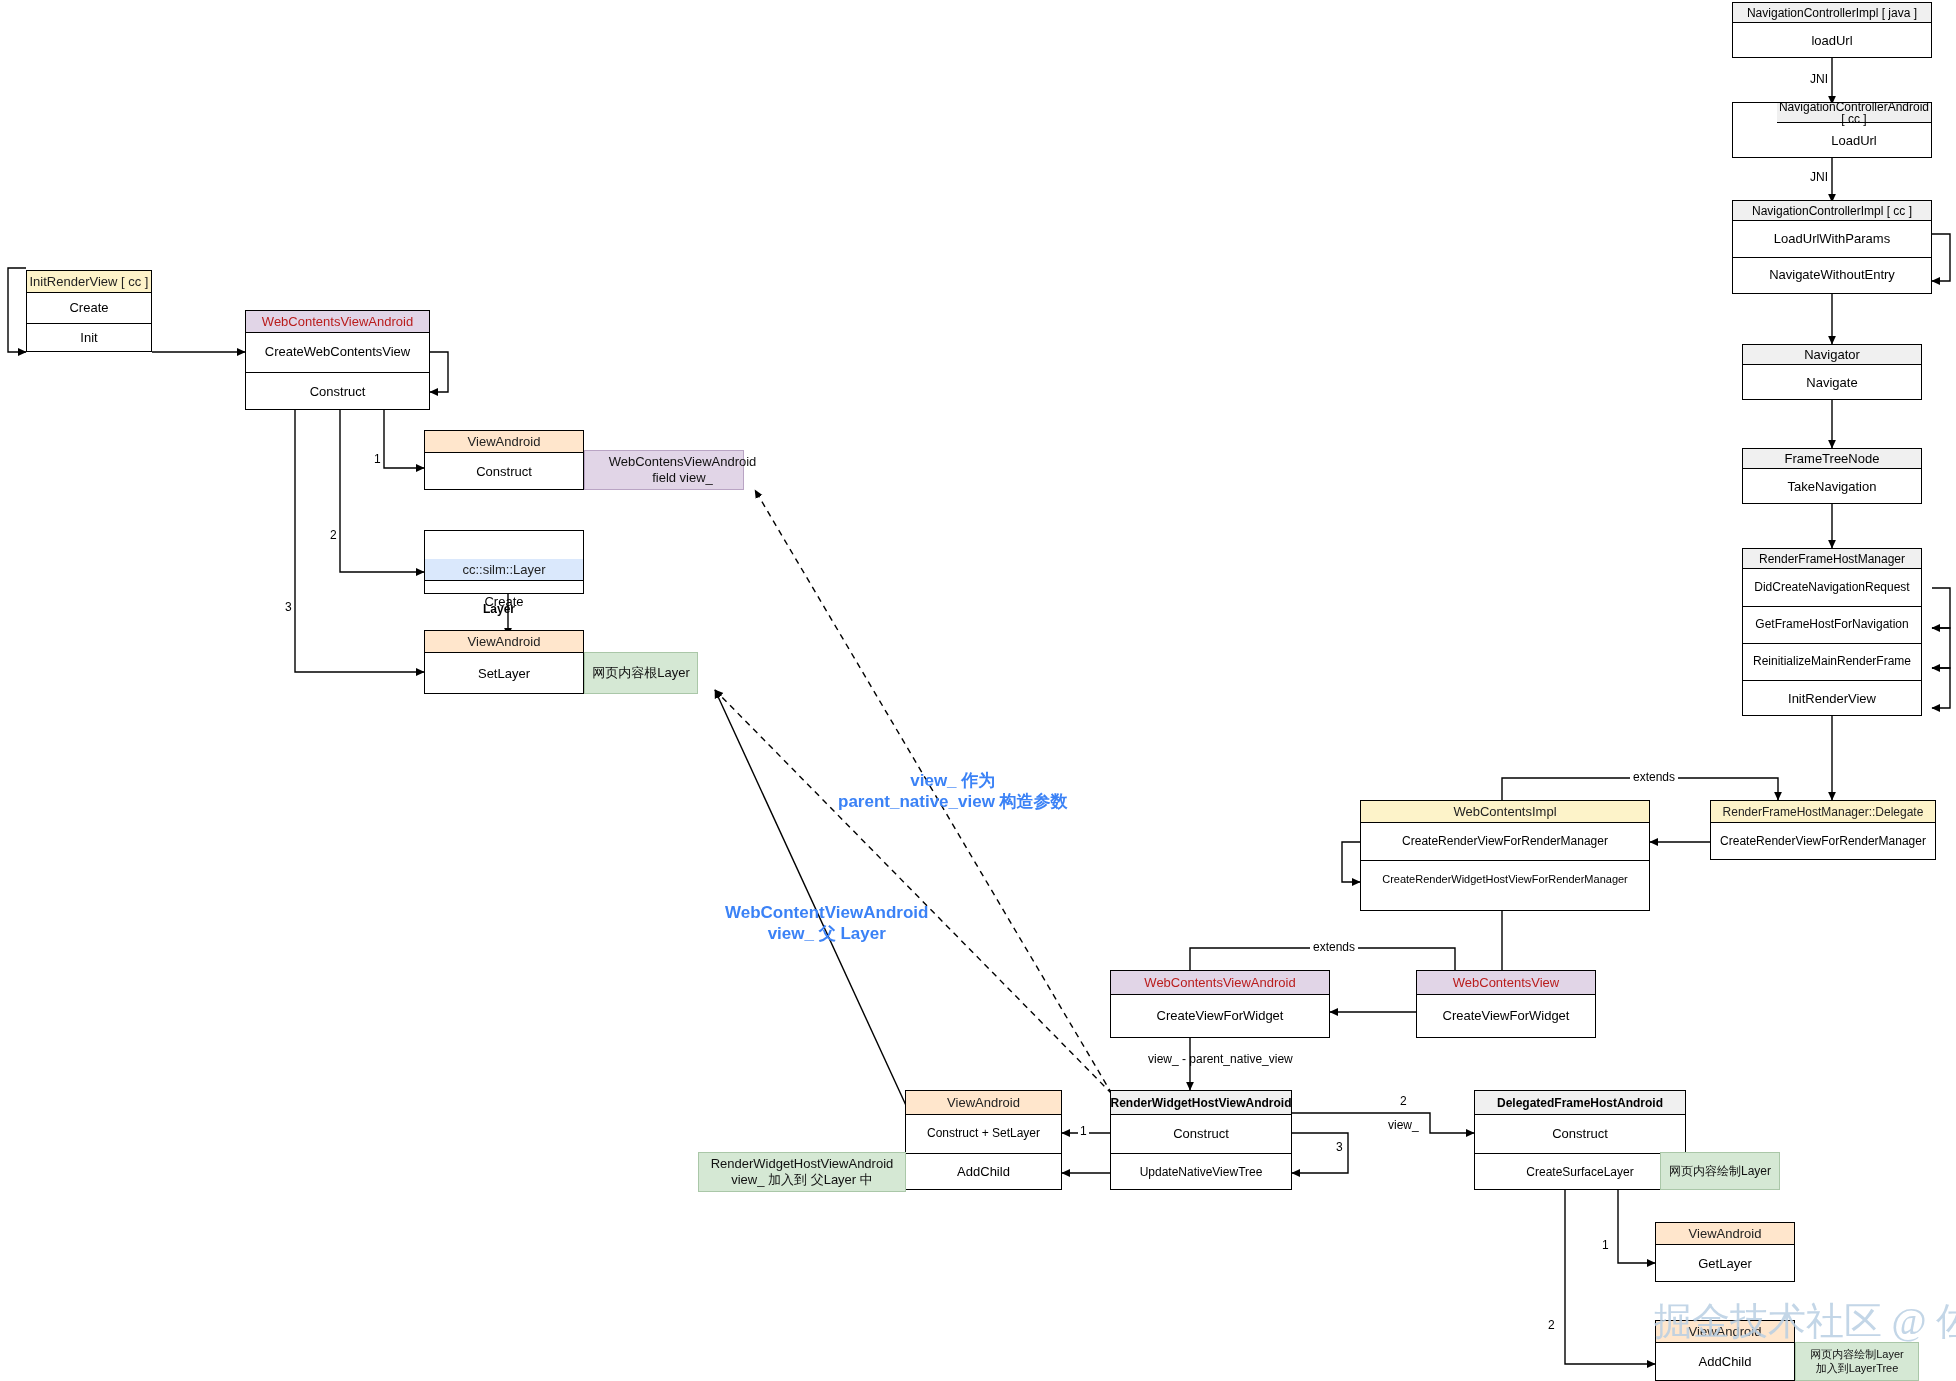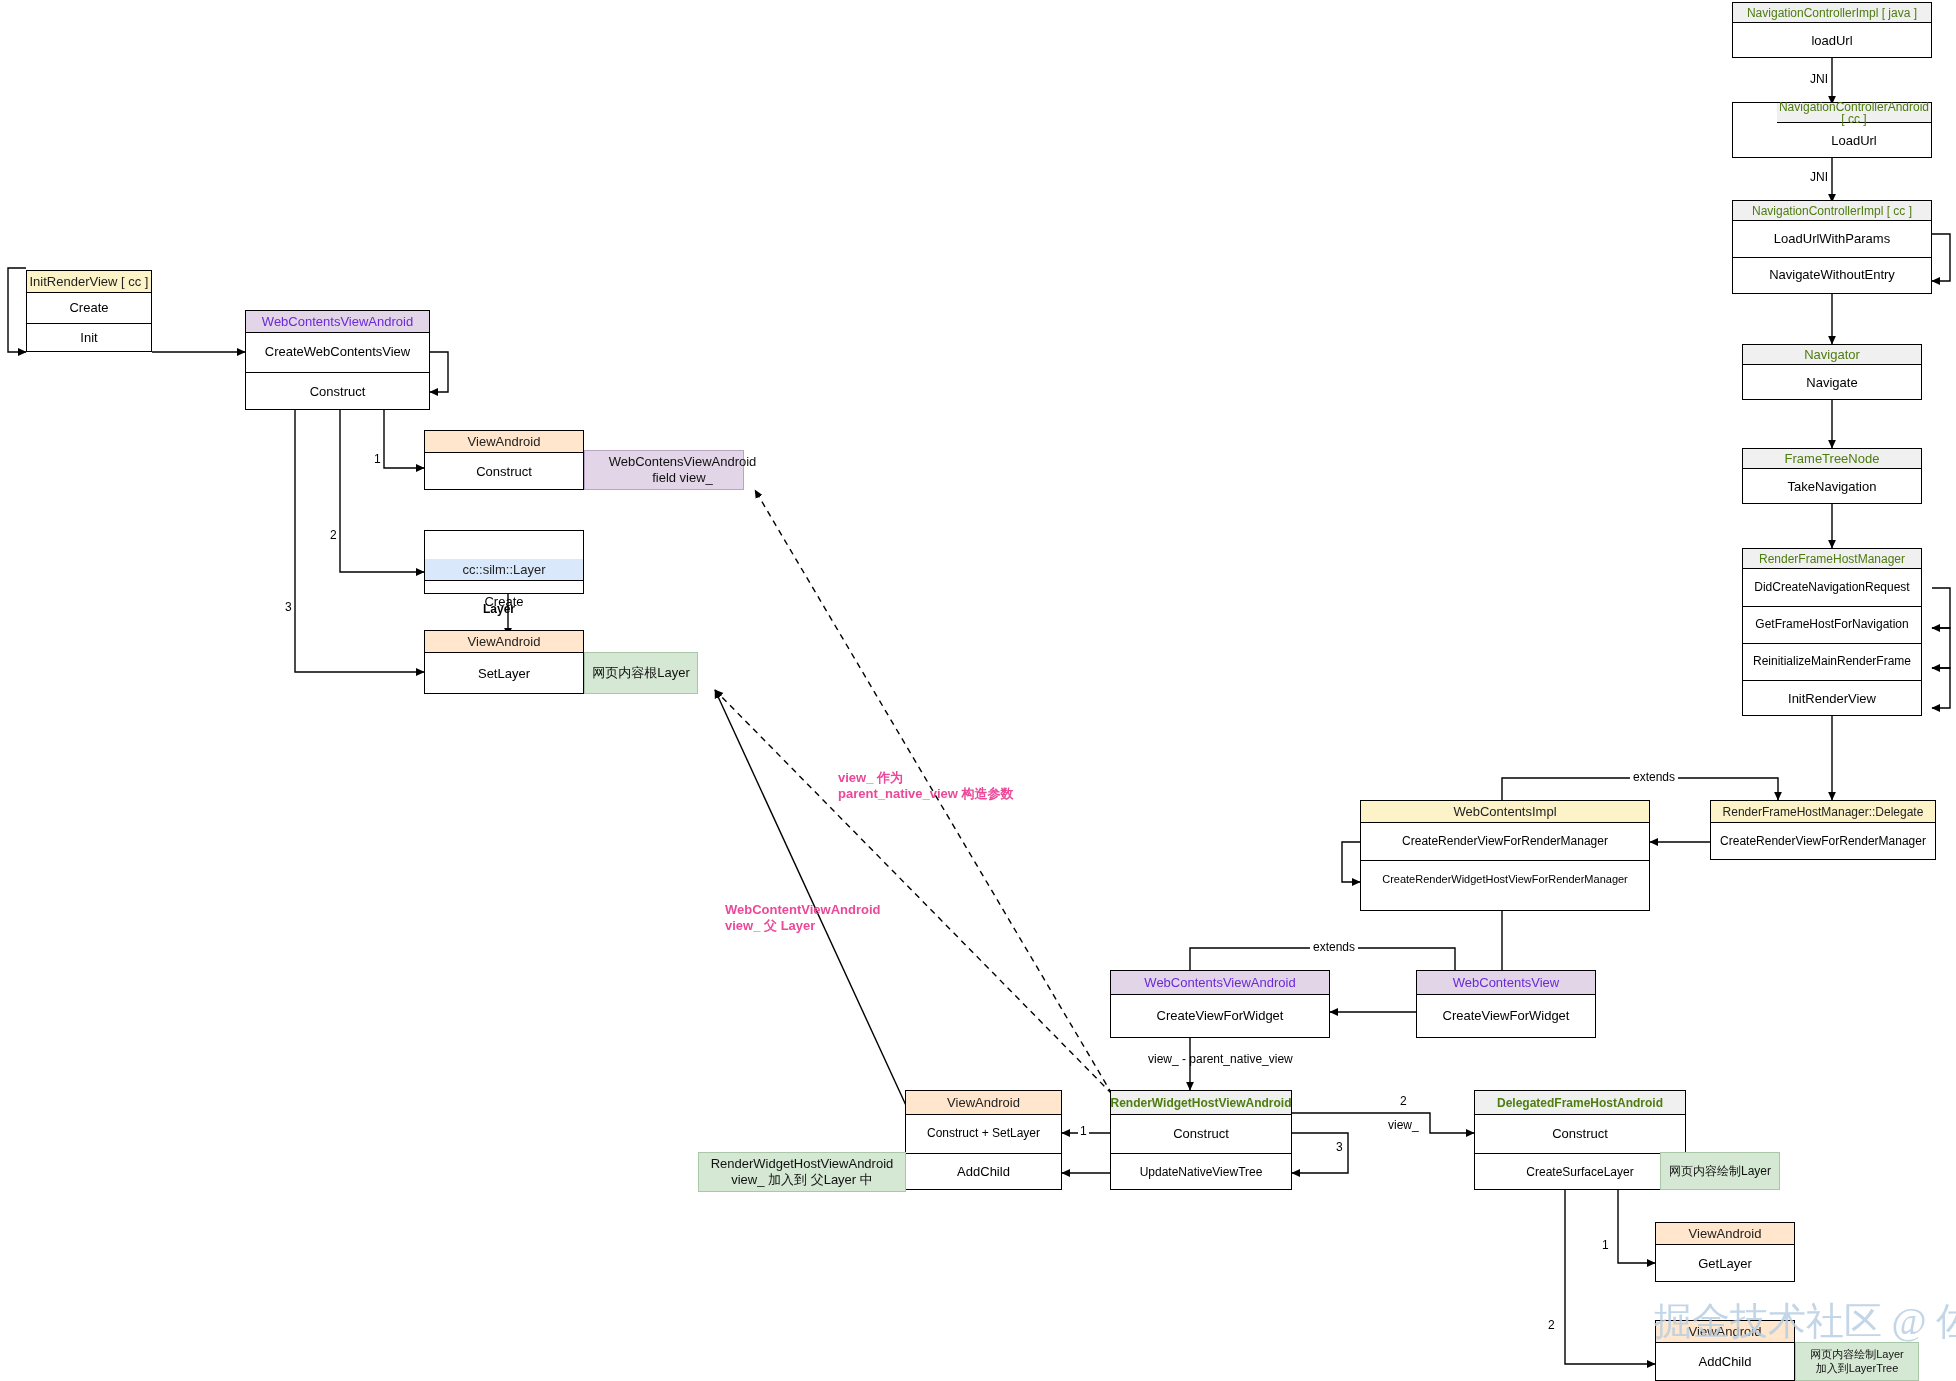--- a/index.html
+++ b/index.html
@@ -8,37 +8,37 @@
   #stage{position:absolute;left:0;top:0;width:1956px;height:1381px;}
 
   .uml{position:absolute;border:1px solid #000;background:#fff;box-sizing:border-box;}
   .uml .hdr{text-align:center;font-size:13px;line-height:1;padding:6px 2px;
             border-bottom:1px solid #000;box-sizing:border-box;
             display:flex;align-items:center;justify-content:center;}
   .uml .row{text-align:center;font-size:13px;line-height:1.15;box-sizing:border-box;
             display:flex;align-items:center;justify-content:center;padding:2px 4px;}
   .uml .row + .row{border-top:1px solid #000;}
 
-  .h-grey{background:#f0f0f0;border-bottom:1px solid #9a9a9a;color:#4d7c0f;}
+  .h-grey{background:#f0f0f0;border-bottom:1px solid #9a9a9a;color:#000000;}
   .h-yellow{background:#fdf3c9;border-bottom:1px solid #d6b656;color:#222;}
-  .h-purple{background:#e1d5e7;border-bottom:1px solid #9673a6;color:#6d28d9;}
+  .h-purple{background:#e1d5e7;border-bottom:1px solid #9673a6;color:#b91c1c;}
   .h-orange{background:#ffe6cc;border-bottom:1px solid #d79b00;color:#222;}
   .h-blue{background:#dae8fc;border-bottom:1px solid #6c8ebf;color:#222;}
   .bold{font-weight:bold;}
 
   .note{position:absolute;box-sizing:border-box;text-align:center;
         font-size:13px;line-height:1.2;display:flex;align-items:center;
         justify-content:center;padding:3px 4px;}
   .note-green{background:#d5e8d4;border:1px solid #aac7a8;color:#111;}
   .note-purple{background:#e1d5e7;border:1px solid #b9a4c4;color:#111;}
 
   .lbl{position:absolute;font-size:12px;color:#000;white-space:nowrap;}
   .lbl.b{font-weight:bold;}
-  .glabel{position:absolute;font-size:13px;font-weight:bold;color:#ec4899;
-          line-height:1.25;white-space:nowrap;}
+  .glabel{position:absolute;font-size:17px;font-weight:bold;color:#3b82f6;
+          text-align:center;line-height:1.25;white-space:nowrap;}
 
   .wm{position:absolute;font-size:38px;color:#b9cfe3;opacity:.85;
       white-space:nowrap;font-family:"Liberation Serif","DejaVu Serif",serif;}
 
   svg.lines{position:absolute;left:0;top:0;width:1956px;height:1381px;
             overflow:visible;pointer-events:none;}
 </style>
 </head>
 <body>
 

